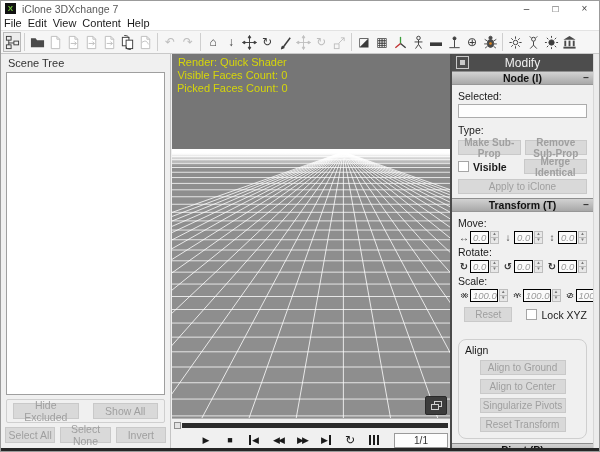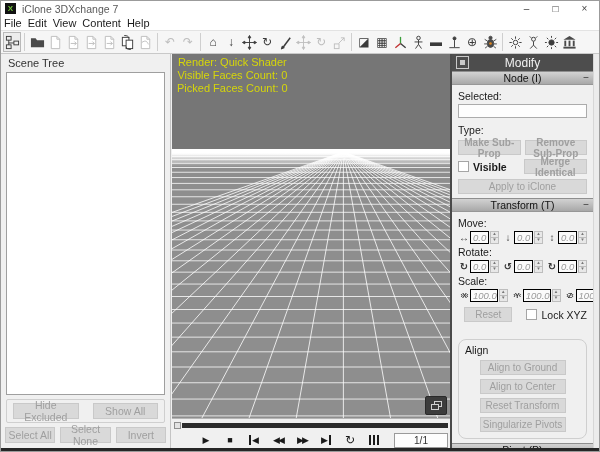--- a/index.html
+++ b/index.html
@@ -65,21 +65,21 @@
   .frame-field { width:58px; height:15px; background:#fdfdfd; border:1px solid #9a9a9a; display:flex; align-items:center; justify-content:center; font-size:10px; color:#333; margin-left:8px; }
   
   .splitter { width:2px; background:#4a4a4a; flex:0 0 auto; }
   .rp-body { flex:1; background:#f0f0f0; display:flex; flex-direction:column; overflow:hidden; }
   .rp-scroll { width:6px; background:#ececec; border-left:1px solid #d7d7d7; flex:0 0 auto; }
   .modify-header { height:17px; background:#4d4d4d; color:#f2f2f2; display:flex; align-items:center; font-size:12px; flex:0 0 auto; }
   .modify-title { flex:1; text-align:center; }
   .float-btn { width:13px; height:13px; margin-left:4px; border:1px solid #c9c9c9; position:relative; flex:0 0 auto; }
   .float-btn i { position:absolute; left:3px; top:3px; width:5px; height:5px; background:#c9c9c9; display:block; }
   .float-spacer { width:17px; flex:0 0 auto; }
-  .sec-bar { height:14px; background:linear-gradient(#d2d2d2,#a8a8a8); border-top:1px solid #8e8e8e; border-bottom:1px solid #979797; display:flex; align-items:center; font-weight:normal; font-size:10.5px; color:#111; flex:0 0 auto; position:relative; }
+  .sec-bar { height:14px; background:linear-gradient(#d2d2d2,#a8a8a8); border-top:1px solid #8e8e8e; border-bottom:1px solid #979797; display:flex; align-items:center; font-weight:bold; font-size:10.5px; color:#111; flex:0 0 auto; position:relative; }
   .sec-title { flex:1; text-align:center; }
   .sec-collapse { position:absolute; right:4px; top:0; color:#333; font-size:10px; }
   .sec-body { padding:3px 6px 4px 6px; }
   .rp-label { font-size:10.5px; color:#1a1a1a; margin:2px 0 2px 0; }
   .rp-input { width:100%; height:14px; background:#fdfdfd; border:1px solid #ababab; font-size:10px; padding:0 2px; color:#333; }
   .rp-row { display:flex; gap:4px; margin-top:4px; align-items:center;font-weight:bold; }
   .rp-row .btn { flex:1; height:15px; font-size:10px; }
   .btn-wide { height:15px; font-size:10px; margin-top:5px; }
   .chk-wrap { flex:1; display:flex; align-items:center; gap:4px; }
   .checkbox { width:11px; height:11px; background:#fff; border:1px solid #a5a5a5; flex:0 0 auto; }
@@ -595,22 +595,22 @@
           <span class="btn">Reset</span>
           <span class="chk-wrap">
             <span class="checkbox"></span>
             <span class="chk-label">Lock XYZ</span>
           </span>
         </div>
         <div class="align-box">
           <div class="rp-label">Align</div>
           <div class="btn">Align to Ground</div>
           <div class="btn">Align to Center</div>
+          <div class="btn">Singularize Pivots</div>
           <div class="btn">Reset Transform</div>
-          <div class="btn">Singularize Pivots</div>
         </div>
       </div>
 
       <div class="sec-bar">
         <span class="sec-title">Pivot (P)</span>
         <span class="sec-collapse">−</span>
       </div>
       <div class="pivot-body">
         
         

